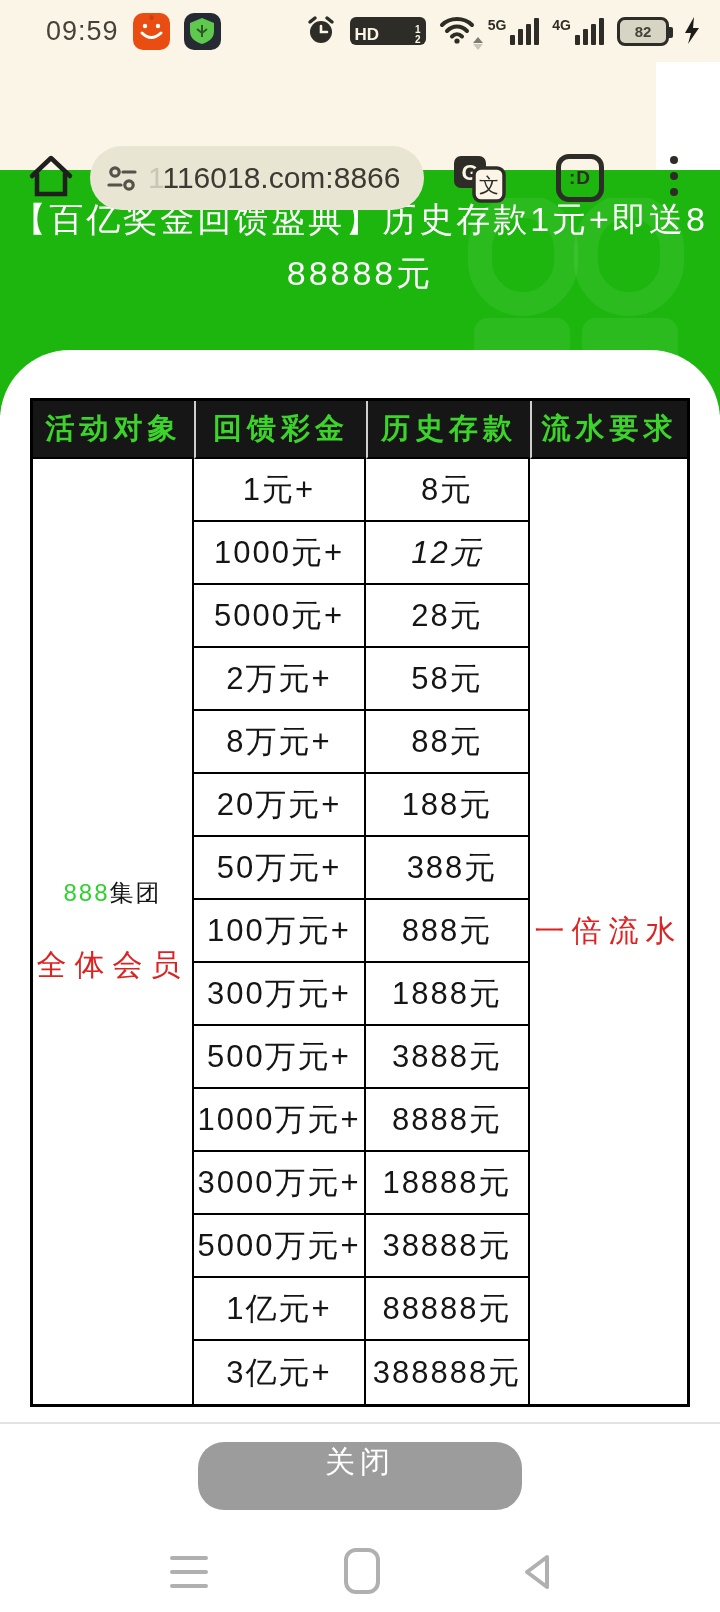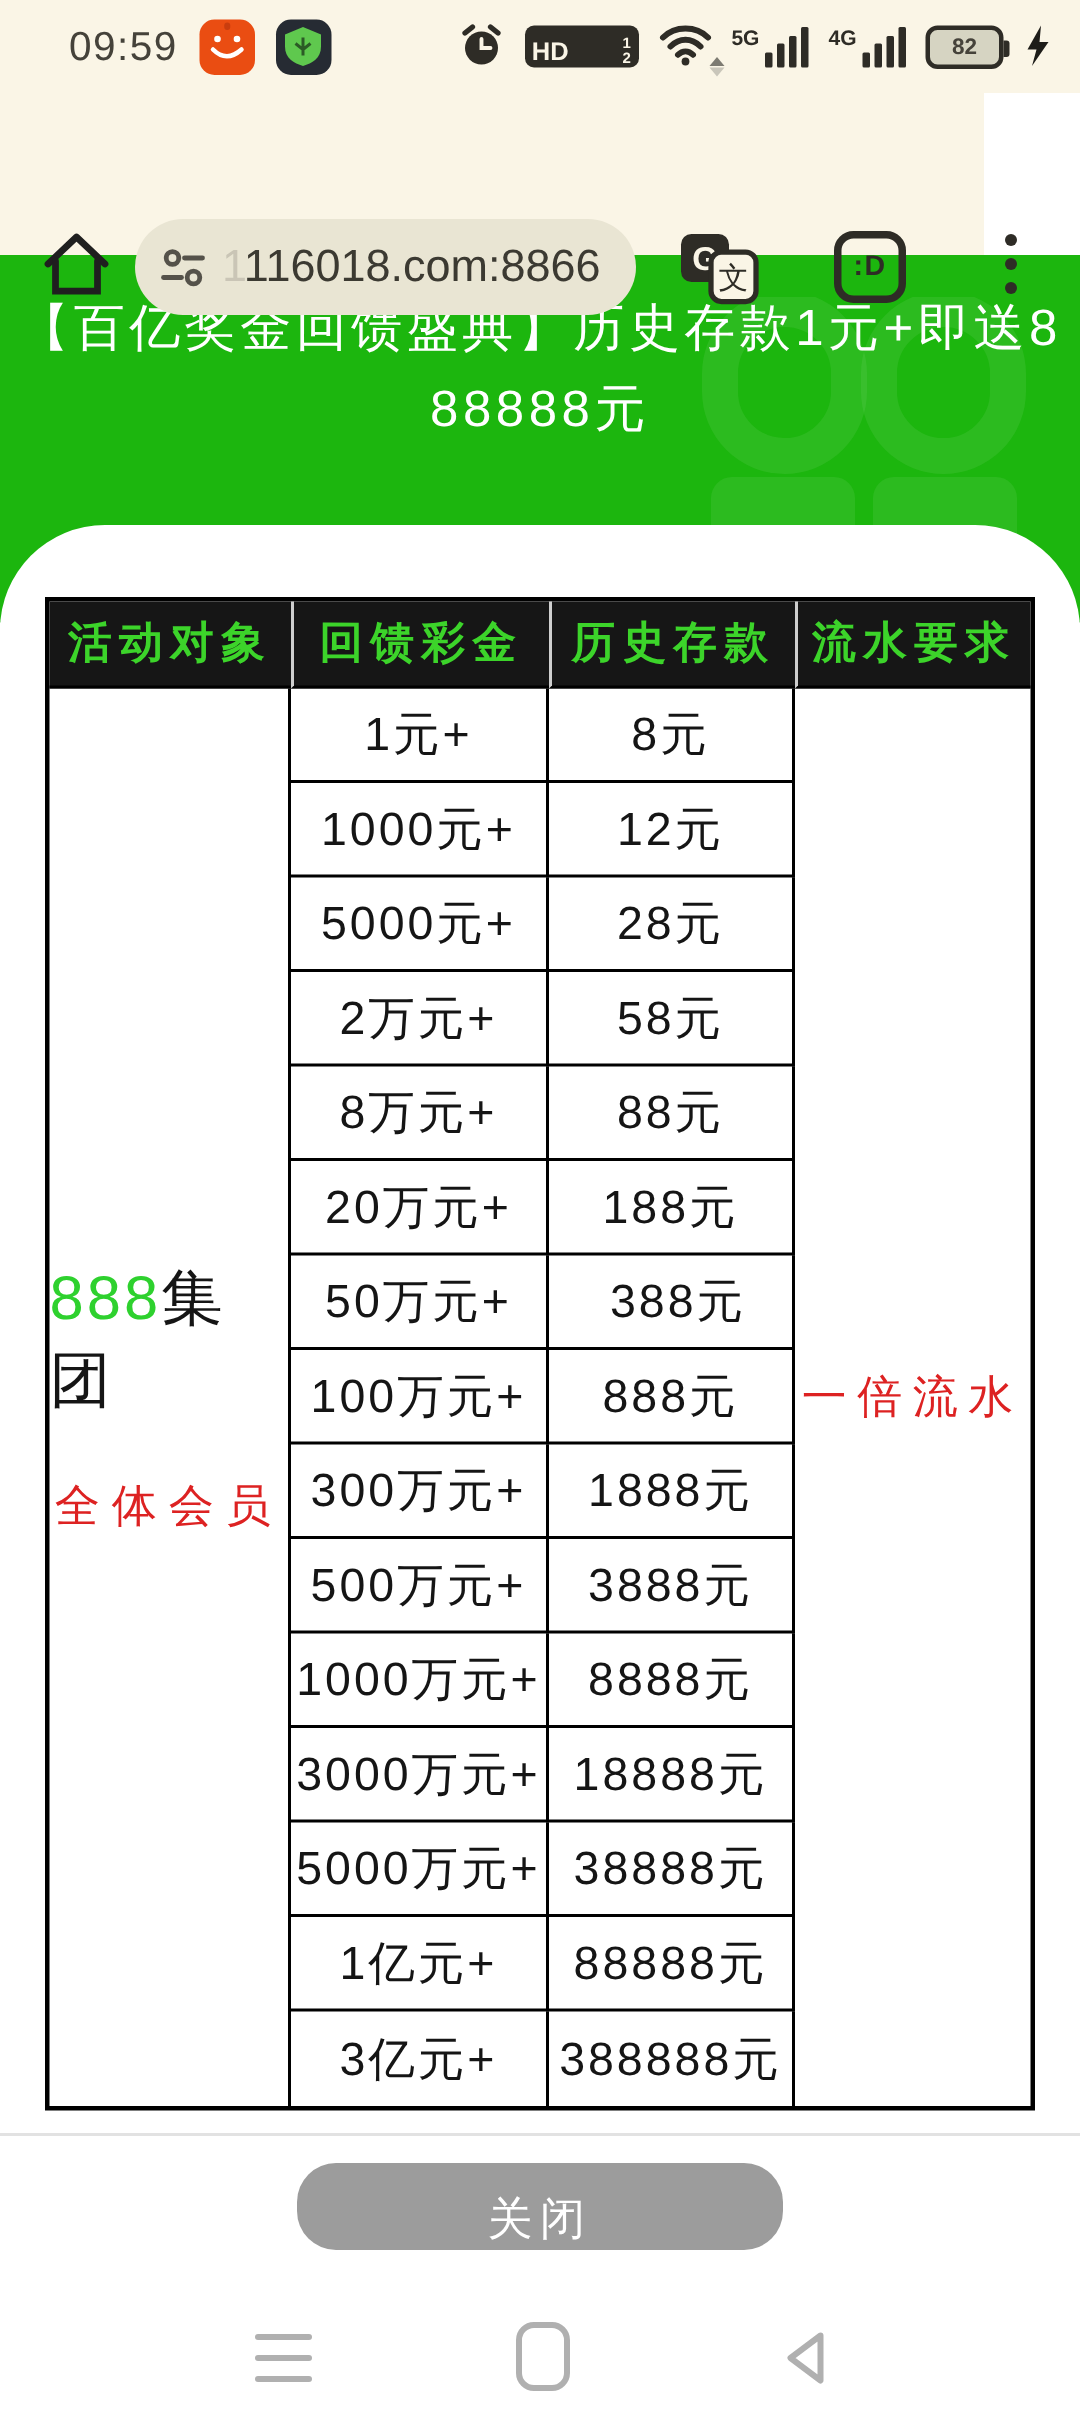--- a/index.html
+++ b/index.html
@@ -60,30 +60,30 @@
 
   
   .info-btn{position:absolute;left:36px;top:317px;width:648px;height:63px;border:6px solid #242424;border-radius:34px;background:linear-gradient(90deg,var(--button_gradient_start) 0%,#8aee2b 38%,var(--button_gradient_end) 80%);box-shadow:0 6px 8px rgba(0,0,0,.40);display:flex;align-items:center;justify-content:center;z-index:4;cursor:pointer;}
   .info-btn span{font-size:28px;color:#101010;letter-spacing:6px;}
 
   
   .tbl{position:absolute;left:30px;top:398px;width:660px;display:grid;grid-template-columns:161px 172px 164px 157px;grid-template-rows:58px repeat(15,63px);border:3px solid #000;background:#fff;z-index:3;}
   .th{background:#161616;color:var(--header_text_green);border-bottom:2px solid #000;display:flex;align-items:center;justify-content:center;font-size:29px;font-weight:bold;letter-spacing:5px;}
   .th:nth-child(n+2){border-left:2px solid #cfcfcf;}
   .cell-a{grid-column:1;grid-row:2 / span 15;border-right:2px solid #000;display:flex;flex-direction:column;align-items:center;justify-content:center;gap:36px;}
-  .brand-line{font-size:41px;color:#151515;letter-spacing:2px;}
+  .brand-line{font-size:24px;color:#151515;letter-spacing:2px;}
   .brand-line .brand{color:var(--brand_green);}
   .audience{font-size:30px;color:var(--accent_red);letter-spacing:8px;}
   .cell-d{grid-column:4;grid-row:2 / span 15;display:flex;align-items:center;justify-content:center;font-size:30px;color:var(--accent_red);letter-spacing:7px;}
   .bodycell{display:flex;align-items:center;justify-content:center;font-size:31px;color:#151515;letter-spacing:2px;border-bottom:2px solid #000;}
   .dep,.bon{border-right:2px solid #000;}
 
   
   .footer-divider{position:absolute;left:0;top:1422px;width:720px;height:2px;background:#e2e2e2;z-index:3;}
-  .close-btn{position:absolute;left:198px;top:1442px;width:324px;height:58px;background:var(--close_button_gray);border-radius:26px;display:flex;align-items:flex-end;justify-content:center;z-index:4;cursor:pointer;}
+  .close-btn{position:absolute;left:198px;top:1442px;width:324px;height:68px;background:var(--close_button_gray);border-radius:26px;display:flex;align-items:flex-start;justify-content:center;z-index:4;cursor:pointer;}
   .close-btn span{color:#fff;font-size:30px;letter-spacing:5px;}
 
   
   .nav-menu{position:absolute;left:170px;top:1556px;display:flex;flex-direction:column;gap:10px;z-index:4;}
   .nav-menu i{display:block;width:38px;height:4px;background:var(--nav_gray);border-radius:2px;}
   .nav-home{position:absolute;left:344px;top:1548px;width:36px;height:46px;border:4px solid var(--nav_gray);border-radius:12px;z-index:4;}
   .nav-back{position:absolute;left:516px;top:1550px;z-index:4;}
 </style>
 </head>
 <body>
@@ -212,21 +212,21 @@
         <span class="brand">888</span><span>集团</span>
       </div>
       <div class="audience">全体会员</div>
     </div>
 
     <div class="cell-d">一倍流水</div>
 
   <div class="bodycell dep" style="grid-area: 2 / 2;">1元+</div>
       <div class="bodycell bon" style="grid-area: 2 / 3;">8元</div>
       <div class="bodycell dep" style="grid-area: 3 / 2; text-align: right;">1000元+</div>
-      <div class="bodycell bon" style="grid-area: 3 / 3;">12元</div>
+      <div class="bodycell bon" style="grid-area: 3 / 3; font-style: italic;">12元</div>
       <div class="bodycell dep" style="grid-area: 4 / 2;">5000元+</div>
       <div class="bodycell bon" style="grid-area: 4 / 3;">28元</div>
       <div class="bodycell dep" style="grid-area: 5 / 2;">2万元+</div>
       <div class="bodycell bon" style="grid-area: 5 / 3;">58元</div>
       <div class="bodycell dep" style="grid-area: 6 / 2;">8万元+</div>
       <div class="bodycell bon" style="grid-area: 6 / 3;">88元</div>
       <div class="bodycell dep" style="grid-area: 7 / 2;">20万元+</div>
       <div class="bodycell bon" style="grid-area: 7 / 3;">188元</div>
       <div class="bodycell dep" style="grid-area: 8 / 2;">50万元+</div>
       <div class="bodycell bon" style="grid-area: 8 / 3; padding-left: 10px;">388元</div>

